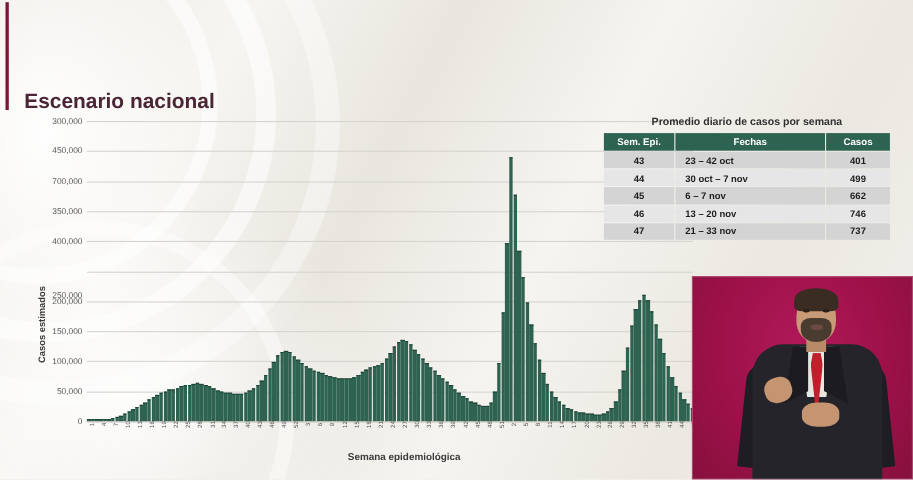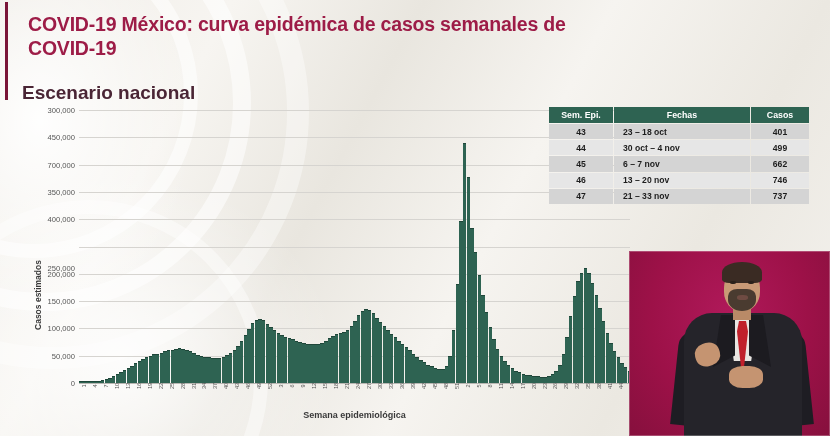--- a/index.html
+++ b/index.html
@@ -96,21 +96,21 @@
   .x-tick{
     flex:1 1 0;position:relative;height:30px;
   }
   .x-tick span{
     position:absolute;left:50%;top:2px;
     transform:translateX(-50%) rotate(-90deg);
     transform-origin:center top;
     font-size:5.6px;color:#555;white-space:nowrap;
   }
   #x-axis-title{
-    position:absolute;left:79px;top:300px;width:551px;text-align:center;
+    position:absolute;left:92px;top:300px;width:551px;text-align:center;
     font-size:9px;font-weight:bold;color:#3a3a3a;
   }
   #axis-line{
     position:absolute;left:79px;top:273px;width:551px;height:1px;background:#b9b7b3;
   }
 
   
   #cases-table-wrap{position:absolute;left:548px;top:106px;width:262px;z-index:4;}
   #table-caption{
     text-align:center;font-size:9.6px;font-weight:bold;color:#2f2f2f;
@@ -206,21 +206,20 @@
 
 <div id="bg-watermark">
   <div class="arc a1"></div>
   <div class="arc a2"></div>
   <div class="arc a3"></div>
   <div class="arc a4"></div>
 </div>
 
 <div id="header">
   <div id="header-accent-bar"></div>
-  <div id="header-title">COVID-19 México: curva epidémica de casos semanales de COVID-19</div>
 
 </div>
 
 <div id="section-title">Escenario nacional</div>
 
 <div id="chart-region">
   <div id="y-axis-title">Casos estimados</div>
   <div id="y-ticks">
       <div class="y-tick" style="top: 273px;">0</div>
       <div class="y-tick" style="top: 245.7px;">50,000</div>
@@ -654,37 +653,38 @@
       <div class="x-tick"></div>
       <div class="x-tick"></div>
       <div class="x-tick">
         <span>47</span>
       </div>
     </div>
   <div id="x-axis-title">Semana epidemiológica</div>
 </div>
 
 <div id="cases-table-wrap">
+  <div id="table-caption">Promedio diario de casos por semana</div>
   <table id="cases-table">
     <thead>
       <tr>
         <th class="col-week">Sem. Epi.</th>
         <th>Fechas</th>
         <th class="col-cases">Casos</th>
       </tr>
     </thead>
     <tbody id="cases-tbody">
         <tr>
           <td class="col-week">43</td>
-          <td class="date-cell">23 – 18 oct</td>
+          <td class="date-cell">23 – 42 oct</td>
           <td class="col-cases">401</td>
         </tr>
         <tr class="alt">
           <td class="col-week">44</td>
-          <td class="date-cell">30 oct – 4 nov</td>
+          <td class="date-cell">30 oct – 7 nov</td>
           <td class="col-cases">499</td>
         </tr>
         <tr>
           <td class="col-week">45</td>
           <td class="date-cell">6 – 7 nov</td>
           <td class="col-cases">662</td>
         </tr>
         <tr class="alt">
           <td class="col-week">46</td>
           <td class="date-cell">13 – 20 nov</td>

